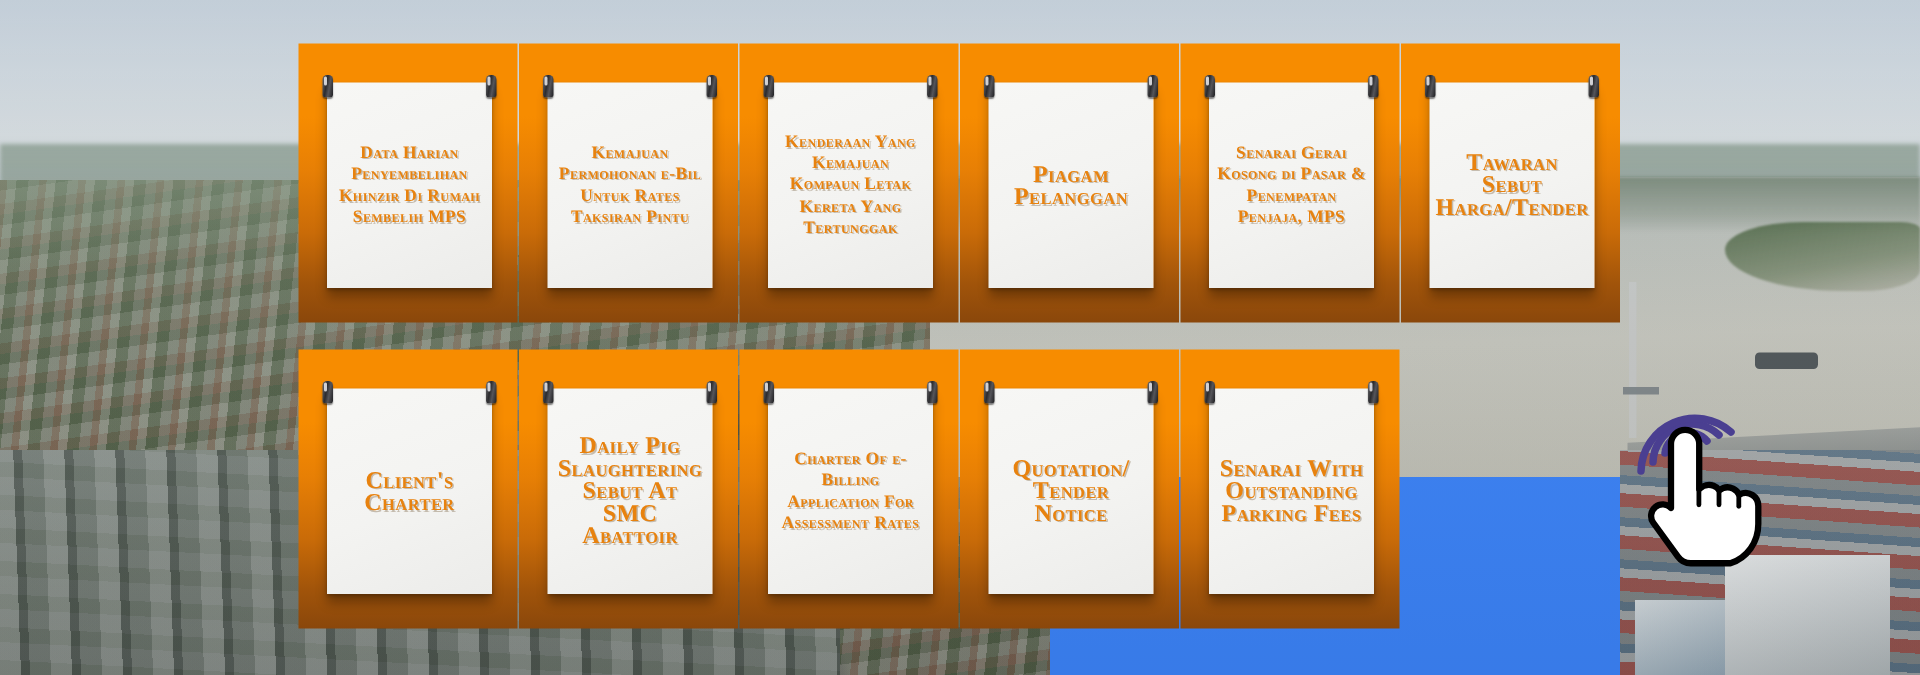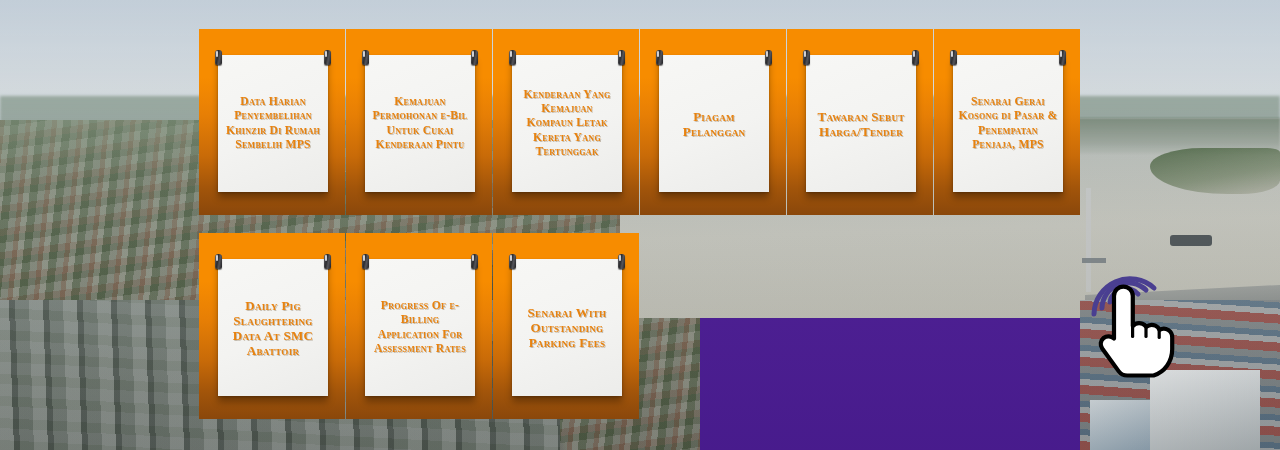--- a/index.html
+++ b/index.html
@@ -10,21 +10,21 @@
     height: 450px;
     overflow: hidden;
     font-family: "Liberation Sans", sans-serif;
   }
 
   #page {
     position: relative;
     width: 1280px;
     height: 450px;
     overflow: hidden;
-    background: #4c1d95;
+    background: #3b82f6;
   }
 
   
   .bg-photo {
     position: absolute;
     inset: 0;
     overflow: hidden;
   }
   .bg-sky {
     position: absolute;
@@ -194,21 +194,21 @@
     background: rgba(235,235,238,0.85);
     border-radius: 2px;
   }
   .pin.pin-left  { left: -3px; }
   .pin.pin-right { right: -3px; }
 
   .card-title {
     font-family: "Liberation Serif", serif;
     font-variant: small-caps;
     font-weight: bold;
-    font-size: 13px;
+    font-size: 16px;
     line-height: 15px;
     letter-spacing: 0.3px;
     text-align: center;
     color: #e8820e;
     text-shadow: 1px 1px 0 rgba(90,60,20,0.30);
     word-spacing: 0px;
   }
   .card-title.sm { font-size: 11.6px; line-height: 14.2px; }
 
   
@@ -254,21 +254,21 @@
           <div class="pin pin-left"></div>
           <div class="pin pin-right"></div>
           <div class="card-title sm">Data Harian Penyembelihan Khinzir Di Rumah Sembelih MPS</div>
         </div>
       </div>
 
       <div class="card">
         <div class="paper">
           <div class="pin pin-left"></div>
           <div class="pin pin-right"></div>
-          <div class="card-title sm">Kemajuan Permohonan e-Bil Untuk Cukai Kenderaan Pintu</div>
+          <div class="card-title sm">Kemajuan Permohonan e-Bil Untuk Rates Taksiran Pintu</div>
         </div>
       </div>
 
       <div class="card">
         <div class="paper">
           <div class="pin pin-left"></div>
           <div class="pin pin-right"></div>
           <div class="card-title sm">Kenderaan Yang Kemajuan Kompaun Letak Kereta Yang Tertunggak</div>
         </div>
       </div>
@@ -278,54 +278,68 @@
           <div class="pin pin-left"></div>
           <div class="pin pin-right"></div>
           <div class="card-title">Piagam Pelanggan</div>
         </div>
       </div>
 
       <div class="card">
         <div class="paper">
           <div class="pin pin-left"></div>
           <div class="pin pin-right"></div>
+          <div class="card-title sm">Senarai Gerai Kosong di Pasar &amp; Penempatan Penjaja, MPS</div>
+        </div>
+      </div>
+
+      <div class="card">
+        <div class="paper">
+          <div class="pin pin-left"></div>
+          <div class="pin pin-right"></div>
           <div class="card-title">Tawaran Sebut Harga/Tender</div>
         </div>
       </div>
 
-      <div class="card">
-        <div class="paper">
-          <div class="pin pin-left"></div>
-          <div class="pin pin-right"></div>
-          <div class="card-title sm">Senarai Gerai Kosong di Pasar &amp; Penempatan Penjaja, MPS</div>
-        </div>
-      </div>
-
     </div>
 
     <div class="grid-row row-2">
 
-
-      <div class="card">
-        <div class="paper">
-          <div class="pin pin-left"></div>
-          <div class="pin pin-right"></div>
-          <div class="card-title">Daily Pig Slaughtering Data At SMC Abattoir</div>
-        </div>
-      </div>
-
-
-      <div class="card">
-        <div class="paper">
-          <div class="pin pin-left"></div>
-          <div class="pin pin-right"></div>
-          <div class="card-title sm">Progress Of e-Billing Application For Assessment Rates</div>
-        </div>
-      </div>
-
+      <div class="card">
+        <div class="paper">
+          <div class="pin pin-left"></div>
+          <div class="pin pin-right"></div>
+          <div class="card-title">Client's Charter</div>
+        </div>
+      </div>
+
+      <div class="card">
+        <div class="paper">
+          <div class="pin pin-left"></div>
+          <div class="pin pin-right"></div>
+          <div class="card-title">Daily Pig Slaughtering Sebut At SMC Abattoir</div>
+        </div>
+      </div>
+
+
+      <div class="card">
+        <div class="paper">
+          <div class="pin pin-left"></div>
+          <div class="pin pin-right"></div>
+          <div class="card-title sm">Charter Of e-Billing Application For Assessment Rates</div>
+        </div>
+      </div>
+
+      <div class="card">
+        <div class="paper">
+          <div class="pin pin-left"></div>
+          <div class="pin pin-right"></div>
+          <div class="card-title">Quotation/ Tender Notice</div>
+        </div>
+      </div>
 
       <div class="card">
         <div class="paper">
           <div class="pin pin-left"></div>
           <div class="pin pin-right"></div>
           <div class="card-title">Senarai With Outstanding Parking Fees</div>
         </div>
       </div>
 
     </div>

